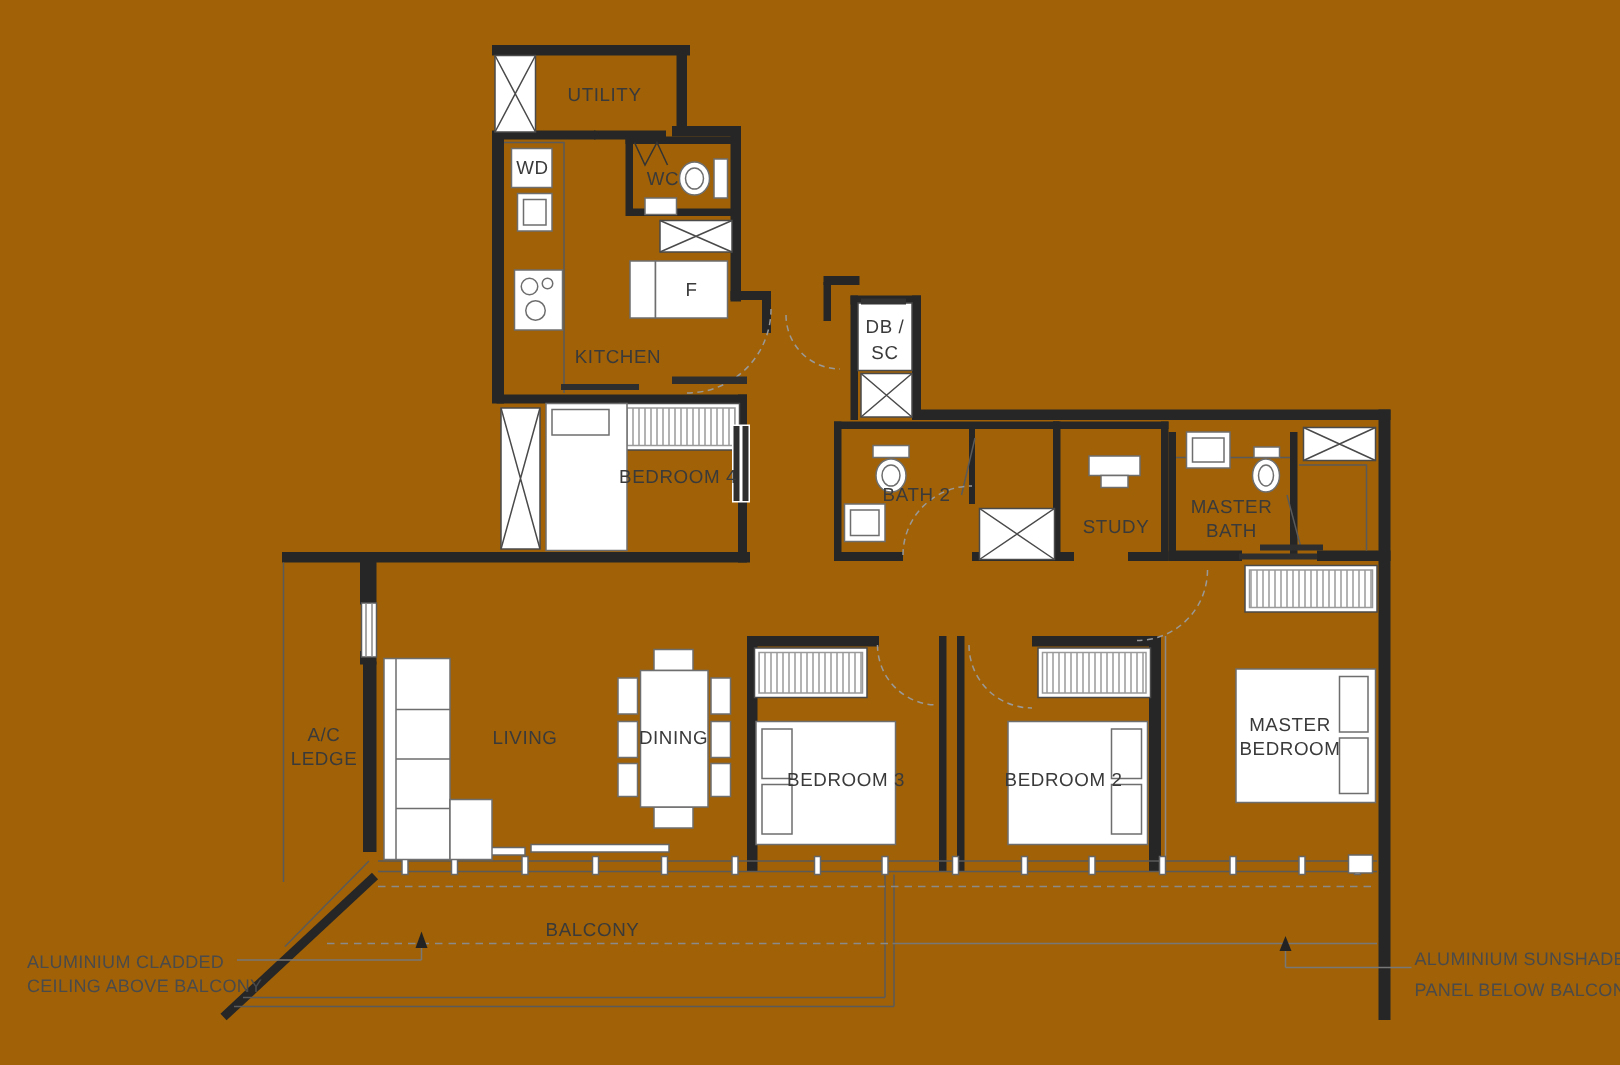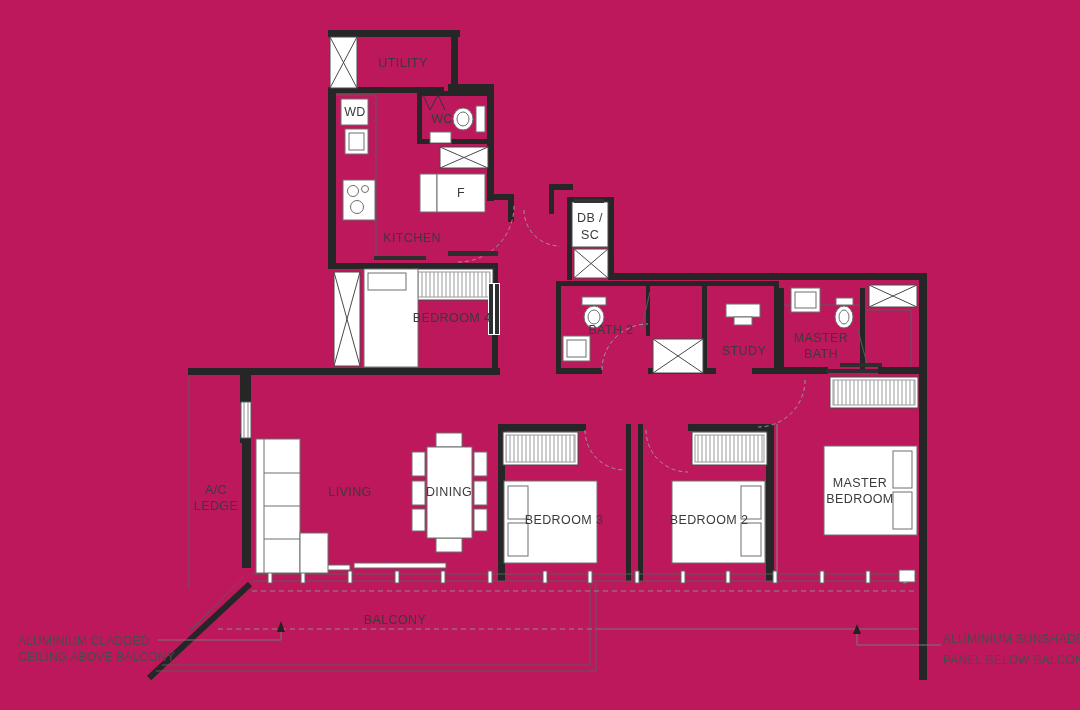--- a/index.html
+++ b/index.html
@@ -1,16 +1,16 @@
 <!DOCTYPE html>
 <html><head>
 <meta charset="utf-8">
 <style>
   html,body{margin:0;padding:0;background:#ffffff;}
-  .stage{position:relative;width:1080px;height:710px;background:#be185d;overflow:hidden;
+  .stage{position:relative;width:1080px;height:710px;background:#a16207;overflow:hidden;
          font-family:"Liberation Sans", sans-serif;}
   svg{display:block}
   .lbl{font-family:"Liberation Sans", sans-serif;font-size:12.5px;fill:#3a3a3a;letter-spacing:.4px;}
   .lbl-m{text-anchor:middle;}
   .ann{font-family:"Liberation Sans", sans-serif;font-size:12px;fill:#4a4a4a;letter-spacing:.2px;}
 </style>
 </head>
 <body>
 
 <div class="stage">

